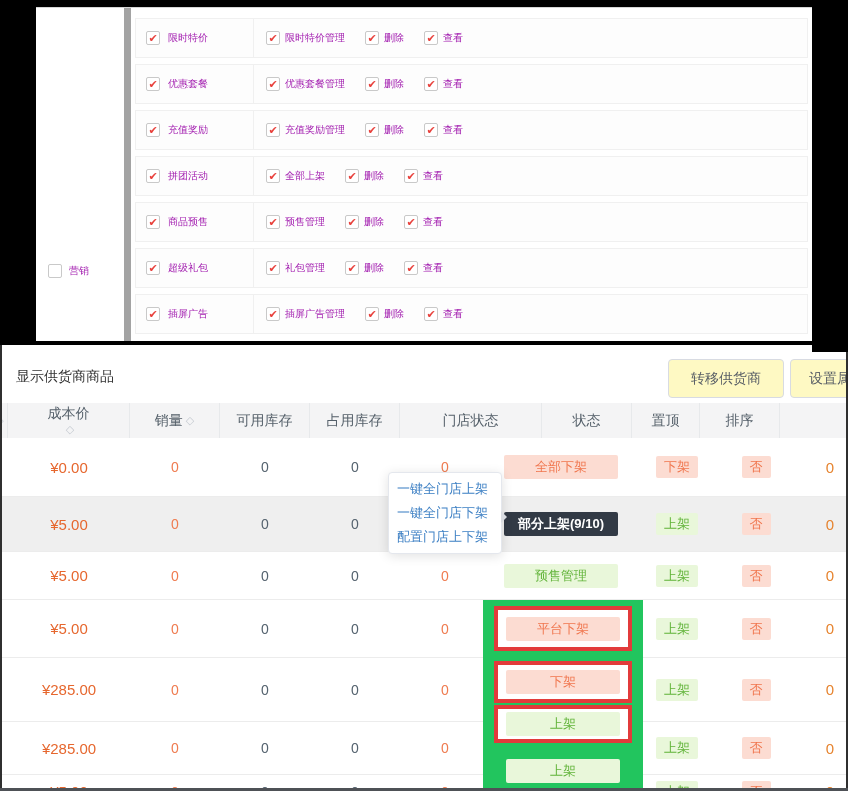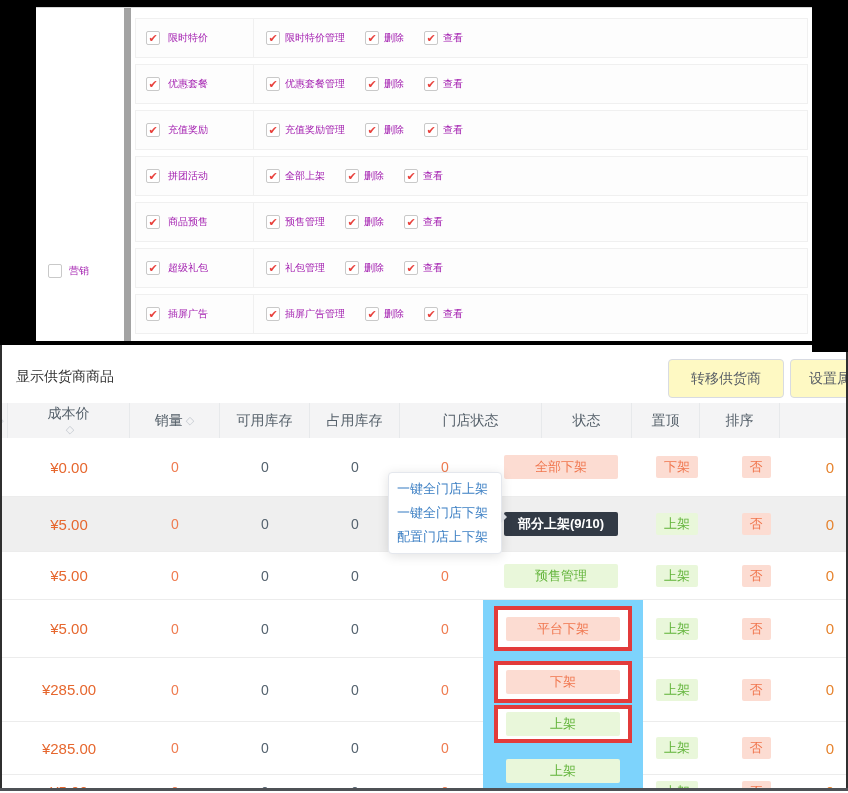--- a/index.html
+++ b/index.html
@@ -57,21 +57,21 @@
 
   .badge { height:24px; display:inline-flex; align-items:center; justify-content:center;
            font-size:13px; border-radius:2px; cursor:pointer; }
   .badge.wide { width:114px; }
   .badge.sm { height:22px; padding:0 8px; }
   .badge.pink { background:#fcdcd2; color:#f0764e; }
   .badge.green { background:#e9f7da; color:#62b43a; }
   .badge.dark { background:#323a45; color:#fff; font-weight:bold; }
 
   
-  .band { position:absolute; left:483px; top:255px; width:160px; height:189px; background:#7dd3fc; z-index:5; }
+  .band { position:absolute; left:483px; top:255px; width:160px; height:189px; background:#22c55e; z-index:5; }
   .redbox { position:absolute; left:11px; width:138px; border:4px solid #e23b3b; background:#fff;
             display:flex; align-items:center; justify-content:center; }
   .band .lone { position:absolute; left:23px; }
 
   
   .popup { position:absolute; left:388px; top:127px; width:114px; height:82px; background:#fff;
            border:1px solid #e4e7ed; border-radius:4px; box-shadow:0 2px 12px rgba(0,0,0,.12);
            display:flex; flex-direction:column; justify-content:space-between; padding:7px 8px; z-index:6; }
   .popup a { color:#3e80c4; font-size:13px; text-decoration:none; white-space:nowrap; cursor:pointer; }
   .popup-arrow { position:absolute; right:-6px; top:38px; width:0; height:0;

